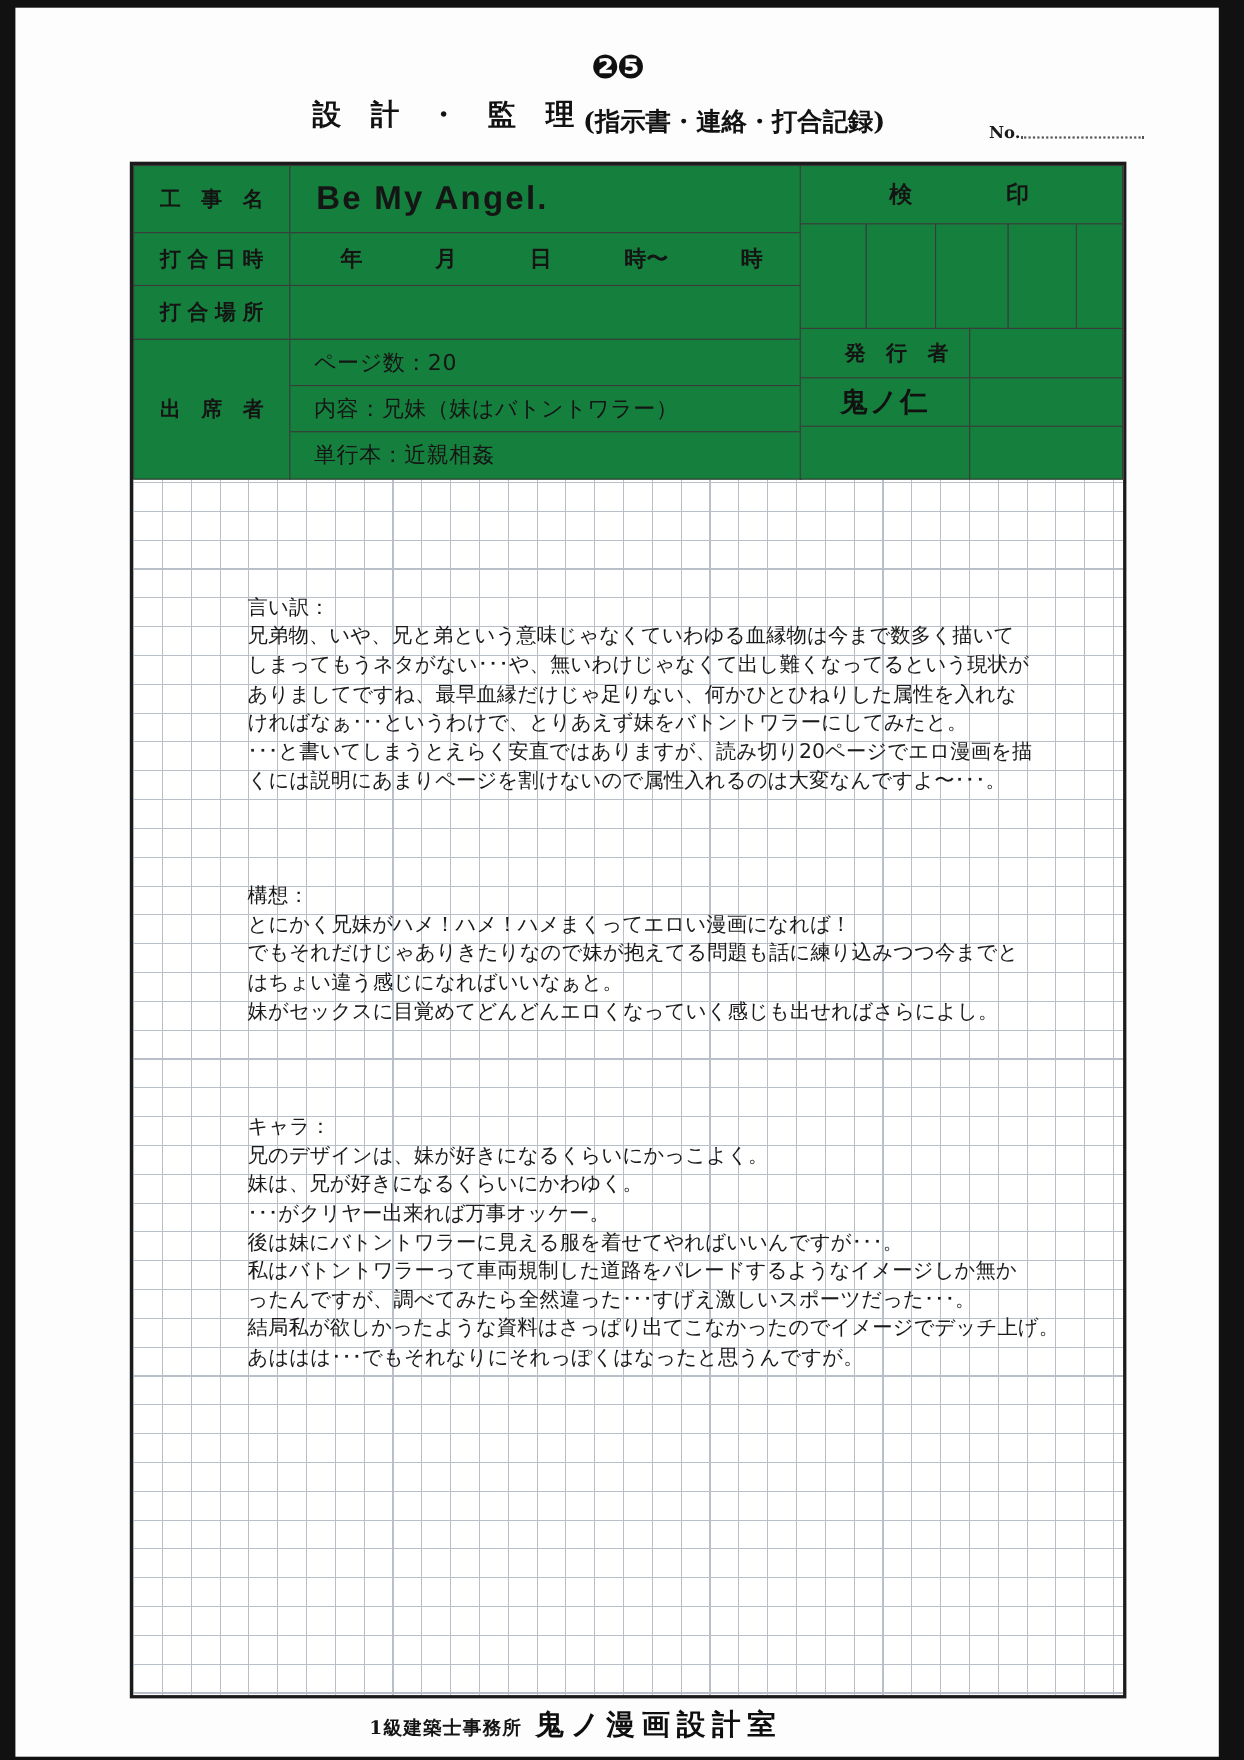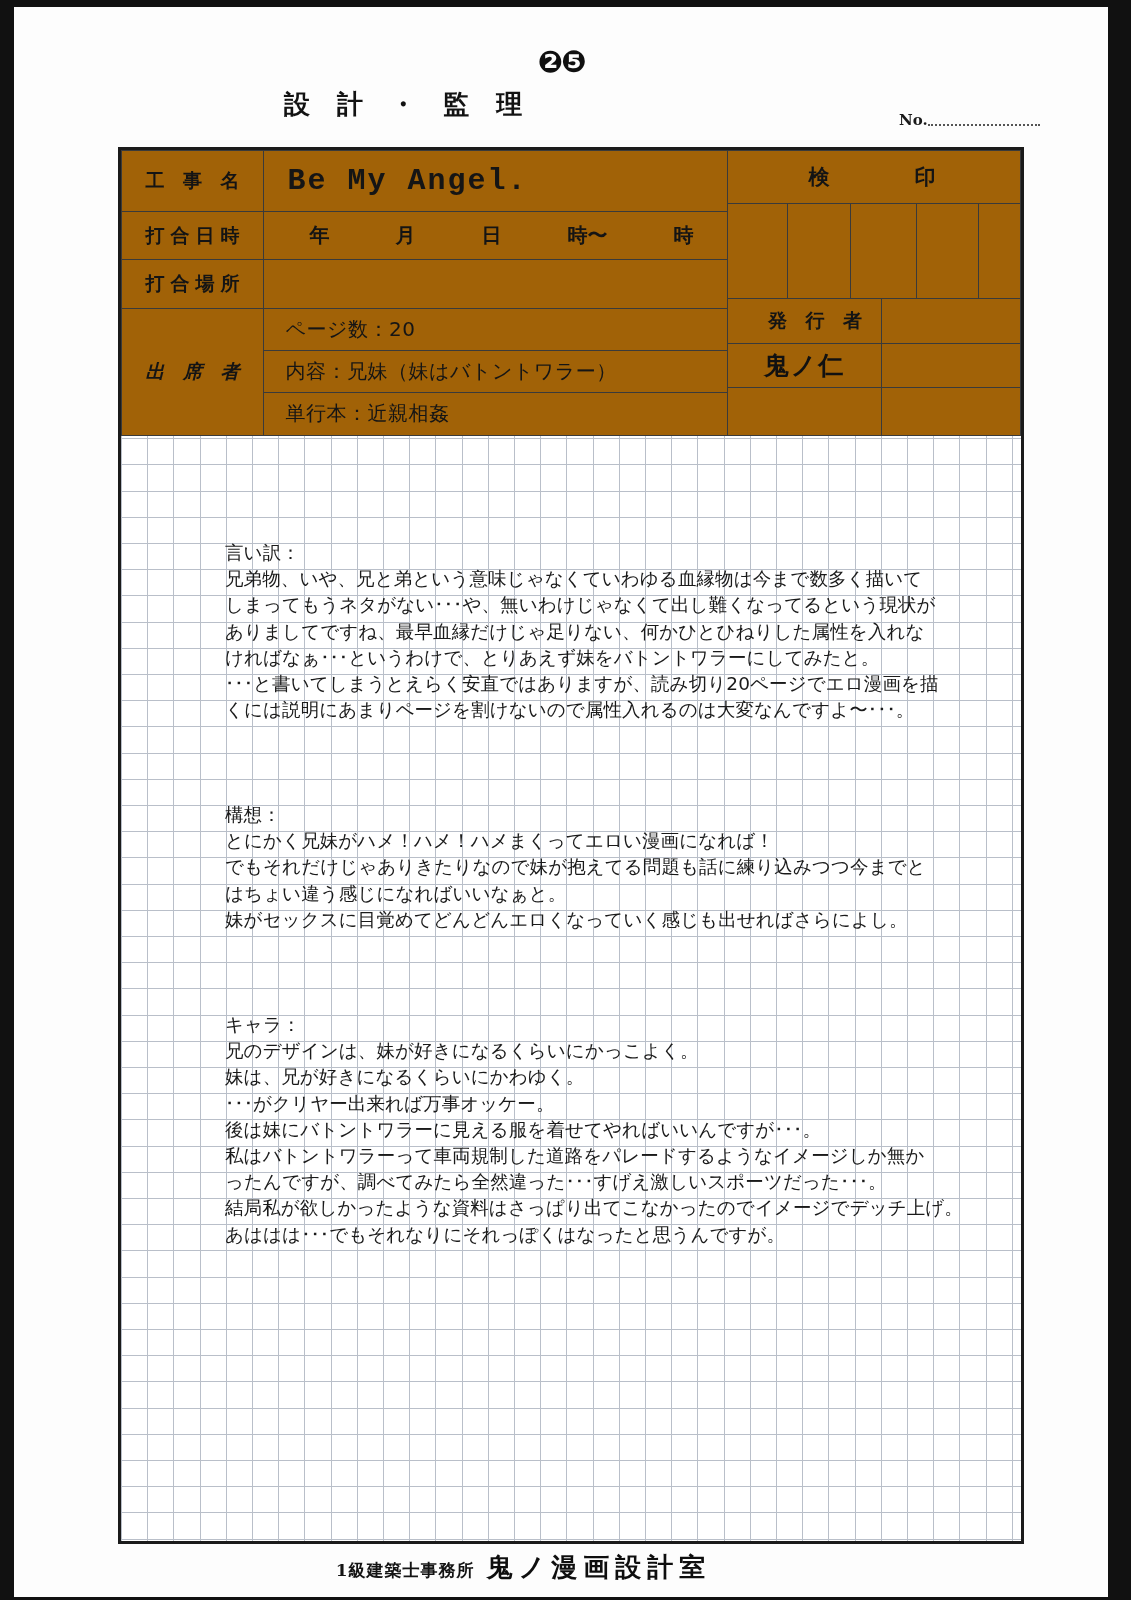--- a/index.html
+++ b/index.html
@@ -83,37 +83,37 @@
   .info{
     position:absolute; left:0; top:0;
     width:900px; height:286px;
     background:#ffffff;
     box-sizing:border-box;
   }
   .cell{
     position:absolute;
     box-sizing:border-box;
     border:1.5px solid #3a3a3a;
-    background:#a16207;
+    background:#15803d;
     display:flex;
     align-items:center;
   }
   .lbl{
     font-family:"DejaVu Serif","Liberation Serif",serif;
     font-weight:bold;
     font-size:19px;
     color:#141414;
     letter-spacing:6px;
     width:100%;
     text-align:center;
     padding-left:6px;
     box-sizing:border-box;
   }
   .val-en{
-    font-family:Liberation Mono, monospace;
+    font-family:Liberation Sans, sans-serif;
     font-size:30px;
     font-weight:bold;
     color:#151515;
     padding-left:24px;
     letter-spacing:2px;
   }
   .val-jp{
     font-size:20px;
     color:#151515;
     padding-left:22px;
@@ -195,20 +195,21 @@
 </style>
 </head>
 <body>
 
 <div class="sheet">
 
   <div class="page-number">❷❺</div>
 
   <div class="title-row">
     <div class="title-main">設 計 ・ 監 理</div>
+    <div class="title-sub">(指示書・連絡・打合記録)</div>
   </div>
 
   <div class="no-field">
     <span class="no-label">No.</span><span class="no-line"></span>
   </div>
 
   <div class="frame">
 
     <div class="info">
 
@@ -232,21 +233,21 @@
         </span>
       </div>
 
       <div class="cell" style="left:0;top:109px;width:143px;height:50px;">
         <span class="lbl">打合場所</span>
       </div>
       <div class="cell" style="left:141.5px;top:109px;width:466px;height:50px;">
         <span class="val-jp"></span>
       </div>
 
-      <div class="cell" style="left:0;top:157.5px;width:143px;height:128px;font-style:italic;">
+      <div class="cell" style="left:0;top:157.5px;width:143px;height:128px;">
         <span class="lbl">出 席 者</span>
       </div>
       <div class="cell" style="left:141.5px;top:157.5px;width:466px;height:43px;">
         <span class="val-jp">ページ数：20</span>
       </div>
       <div class="cell" style="left:141.5px;top:199.5px;width:466px;height:43px;">
         <span class="val-jp">内容：兄妹（妹はバトントワラー）</span>
       </div>
       <div class="cell" style="left:141.5px;top:241.5px;width:466px;height:44px;">
         <span class="val-jp">単行本：近親相姦</span>

